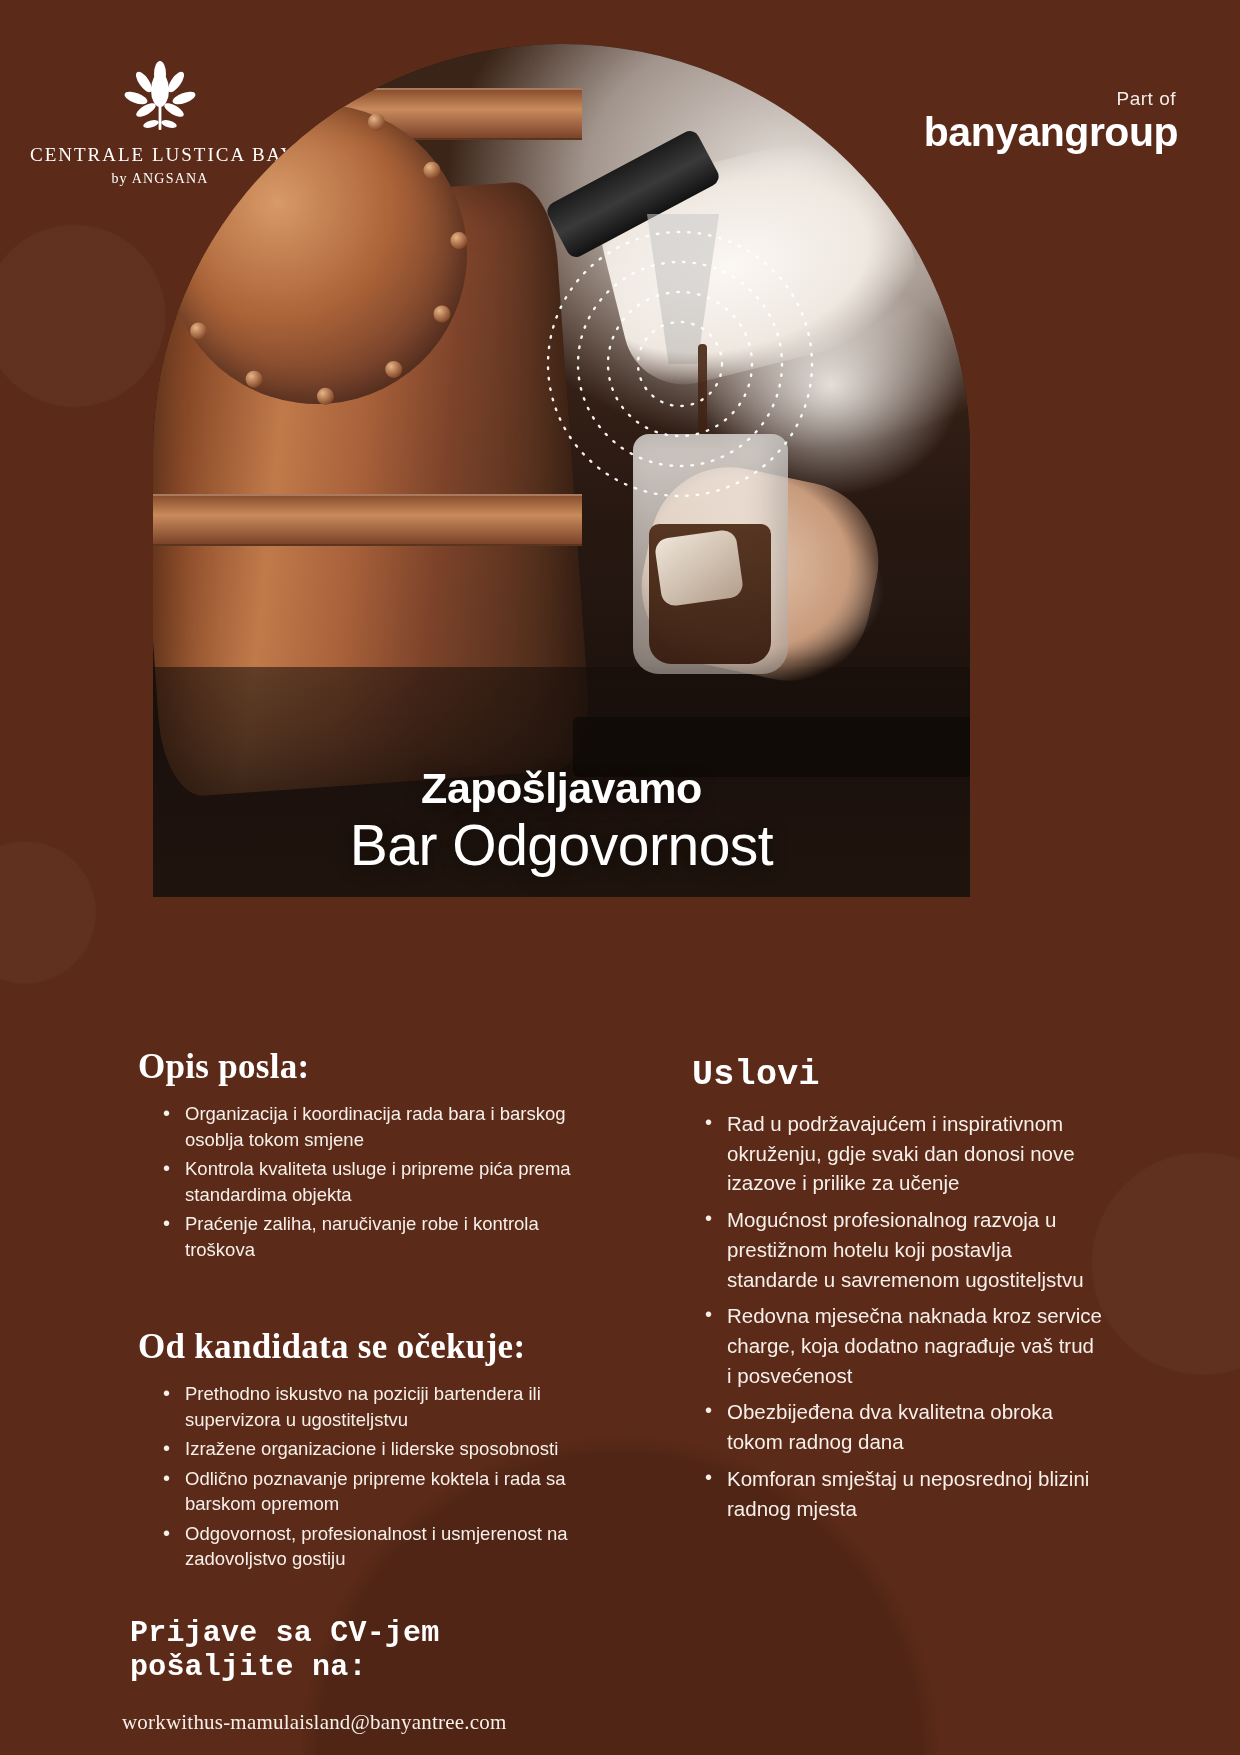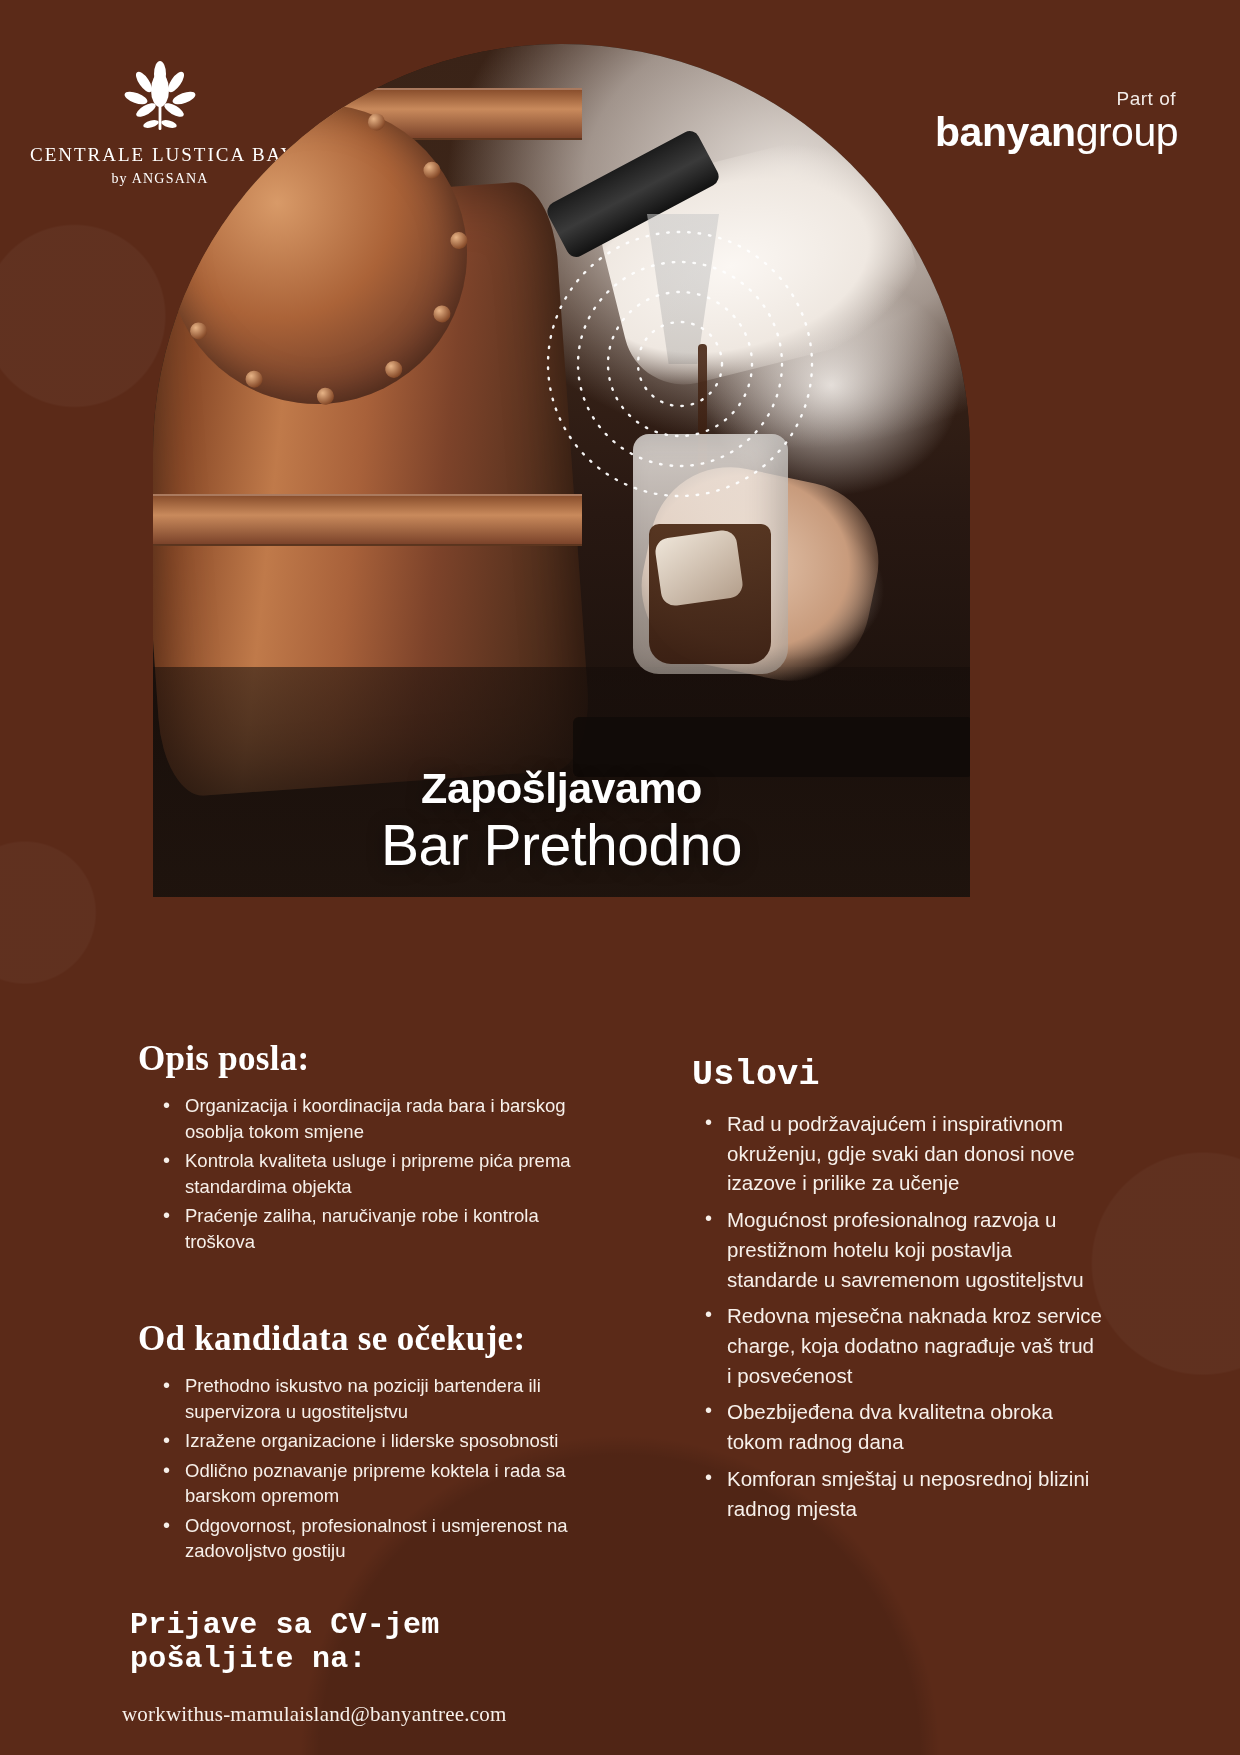--- a/index.html
+++ b/index.html
@@ -70,21 +70,21 @@
     color: #f3ece8;
     margin-bottom: 2px;
     margin-right: 2px;
   }
   .banyan {
     font-size: 41px;
     line-height: 1;
     letter-spacing: -0.5px;
   }
   .banyan b { font-weight: bold; color: #ffffff; }
-  .banyan span { font-weight: normal; color: #ffffff; }
+  .banyan span { font-weight: bold; color: #ffffff; }
 
   
   .hero {
     position: absolute;
     left: 153px;
     top: 44px;
     width: 817px;
     height: 853px;
     border-radius: 409px 409px 0 0;
     overflow: hidden;
@@ -286,21 +286,21 @@
   
   .content {
     position: absolute;
     left: 0;
     top: 1035px;
     width: 1240px;
   }
   .col-left {
     position: absolute;
     left: 138px;
-    top: 4px;
+    top: 12px;
     width: 460px;
   }
   .col-right {
     position: absolute;
     left: 680px;
     top: 20px;
     width: 430px;
   }
   h2.section-title {
     font-family: "Liberation Serif", serif;
@@ -429,21 +429,21 @@
           <circle cx="140" cy="140" r="72"></circle>
           <circle cx="140" cy="140" r="102"></circle>
           <circle cx="140" cy="140" r="132"></circle>
         </g>
       </svg>
     </div>
   </div>
 
   <div class="hero-title">
     <div class="line1">Zapošljavamo</div>
-    <div class="line2">Bar Prethodno</div>
+    <div class="line2">Bar Odgovornost</div>
   </div>
 </div>
 
 <div class="content">
 
   <div class="col-left">
     <h2 class="section-title">Opis posla:</h2>
     <ul class="bullets">
       <li>Organizacija i koordinacija rada bara i barskog osoblja tokom smjene</li>
       <li>Kontrola kvaliteta usluge i pripreme pića prema standardima objekta</li>

